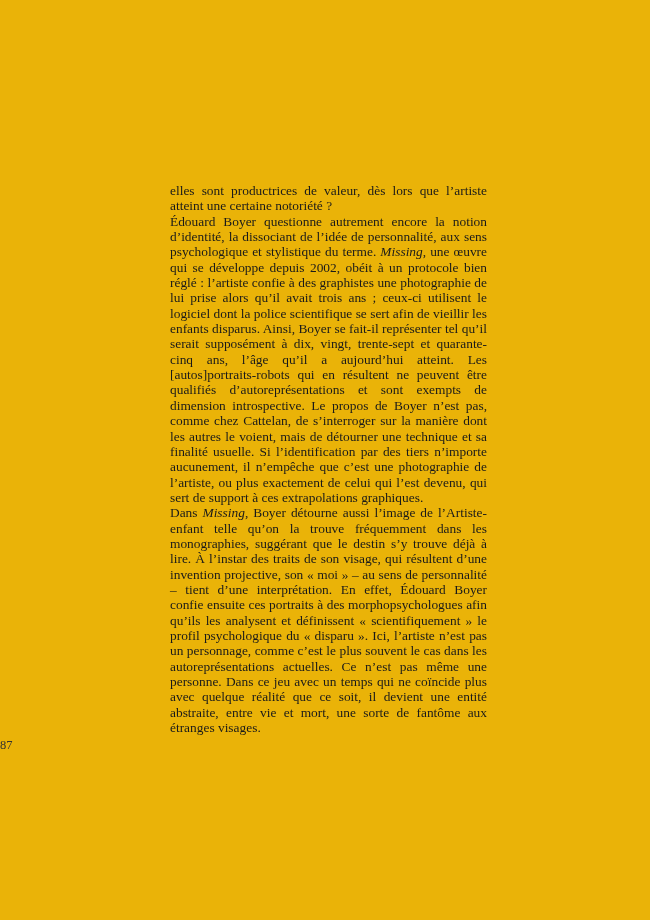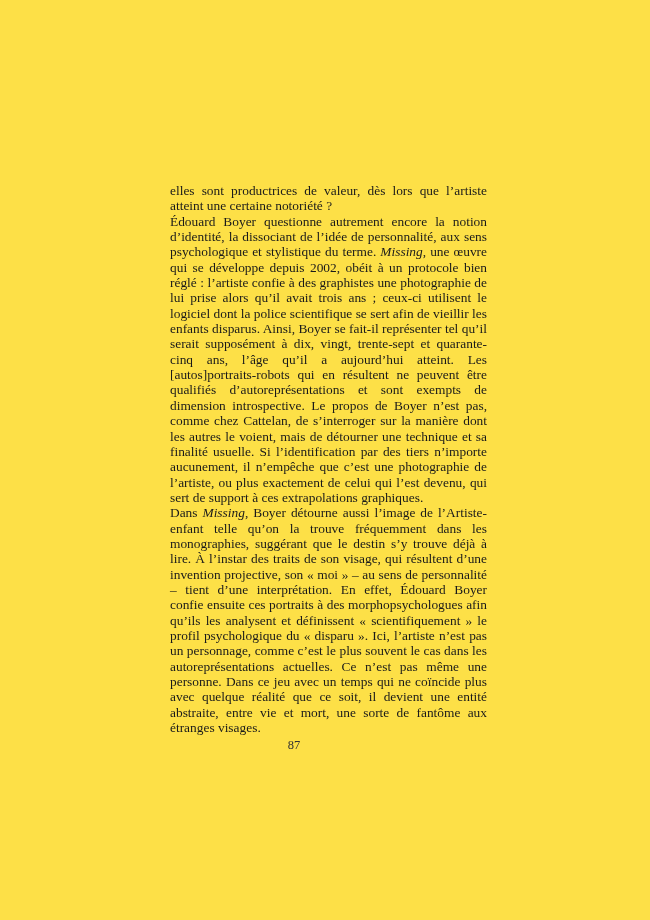--- a/index.html
+++ b/index.html
@@ -1,35 +1,34 @@
 <!DOCTYPE html>
 <html><head>
 <meta charset="utf-8">
 <style>
   html, body { margin: 0; padding: 0; background: #ffffff; }
   body { width: 650px; height: 920px; position: relative; overflow: hidden; }
-  .page { position: absolute; left: 0; top: 0; width: 650px; height: 920px; background: #fde047; }
+  .page { position: absolute; left: 0; top: 0; width: 650px; height: 920px; background: #eab308; }
   .text-block {
     position: absolute;
     left: 170px;
     top: 183px;
     width: 317px;
     font-family: "Liberation Serif", "DejaVu Serif", serif;
     font-size: 13.4px;
     line-height: 15.35px;
     color: #1a1a1a;
     text-align: justify;
     hyphens: none;
   }
   .text-block p { margin: 0; }
   .page-number {
     position: absolute;
     left: 0; width: 588px;
     top: 738px;
-    text-align: center;
     font-family: "Liberation Serif", "DejaVu Serif", serif;
     font-size: 12.5px;
     color: #333;
   }
   em { }
 </style>
 </head>
 <body>
 
 <div class="page">

